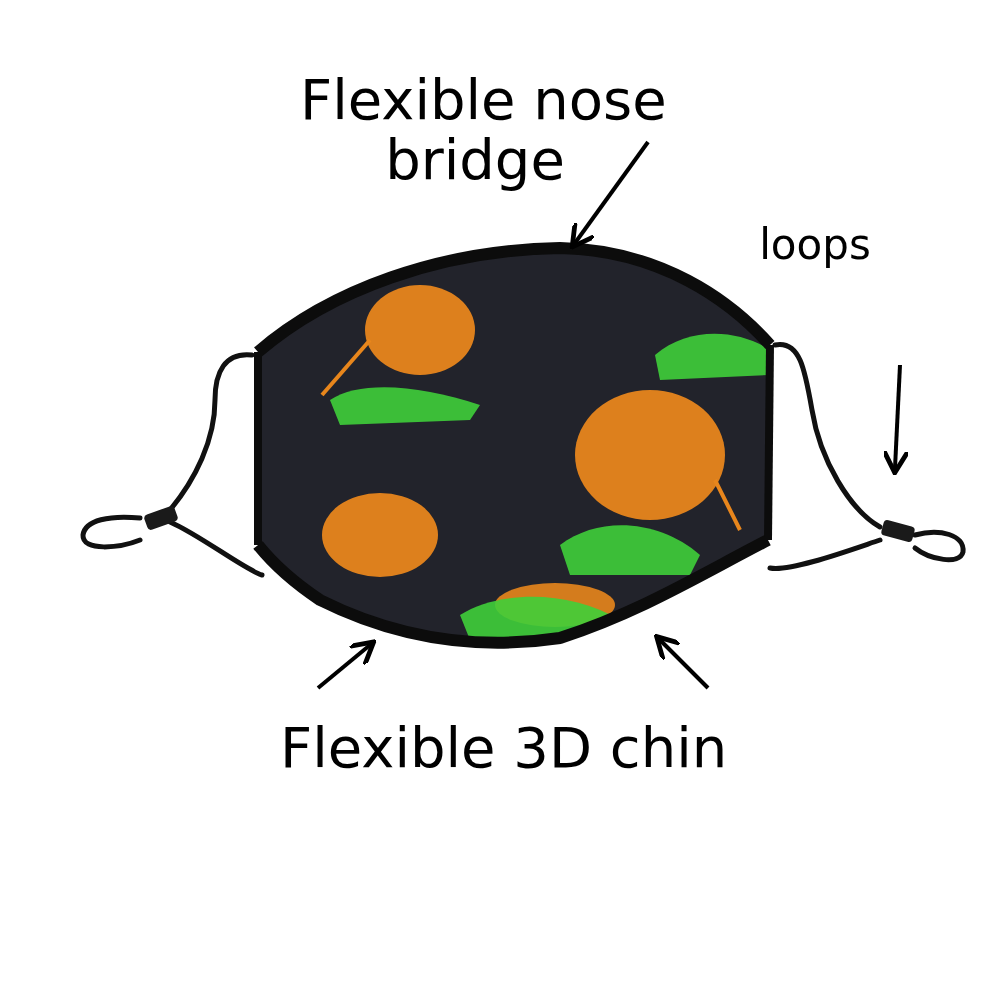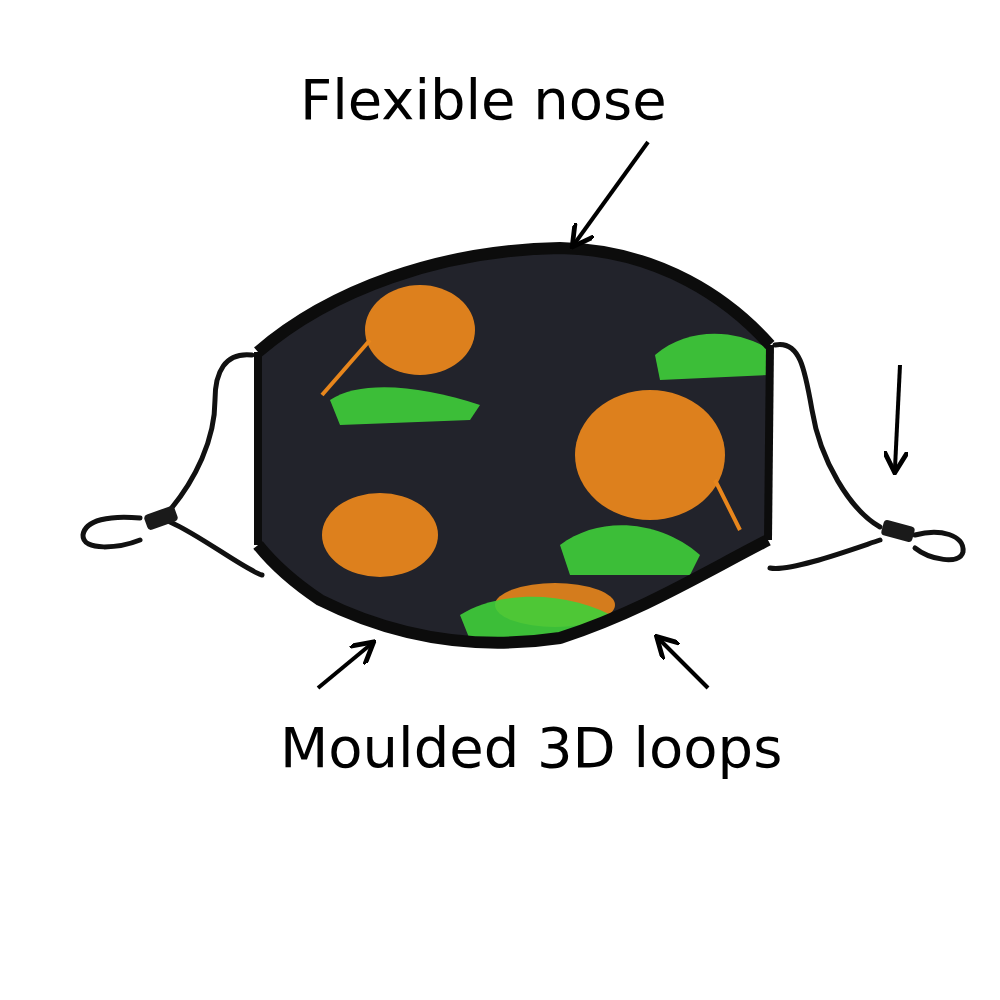--- a/index.html
+++ b/index.html
@@ -66,20 +66,22 @@
   </g>
 
   <line x1="648" y1="142" x2="575" y2="243" stroke="#000" stroke-width="4" marker-end="url(#ah)"></line>
   <line x1="900" y1="365" x2="895" y2="468" stroke="#000" stroke-width="4" marker-end="url(#ah)"></line>
   <line x1="318" y1="688" x2="370" y2="645" stroke="#000" stroke-width="4" marker-end="url(#ah)"></line>
   <line x1="708" y1="688" x2="660" y2="640" stroke="#000" stroke-width="4" marker-end="url(#ah)"></line>
 </svg>
 
 <div class="label" style="left:300px;top:70px;width:350px;">
   <div>Flexible nose</div>
+  <div>bridge</div>
 </div>
 
 <div class="label" style="left:650px;top:214px;width:330px;font-size:42px;line-height:62px;">
+  <div>loops</div>
 </div>
 
 <div class="label" style="left:280px;top:718px;width:440px;">
-  <div>Moulded 3D loops</div>
+  <div>Flexible 3D chin</div>
 </div>
 
 </body></html>

